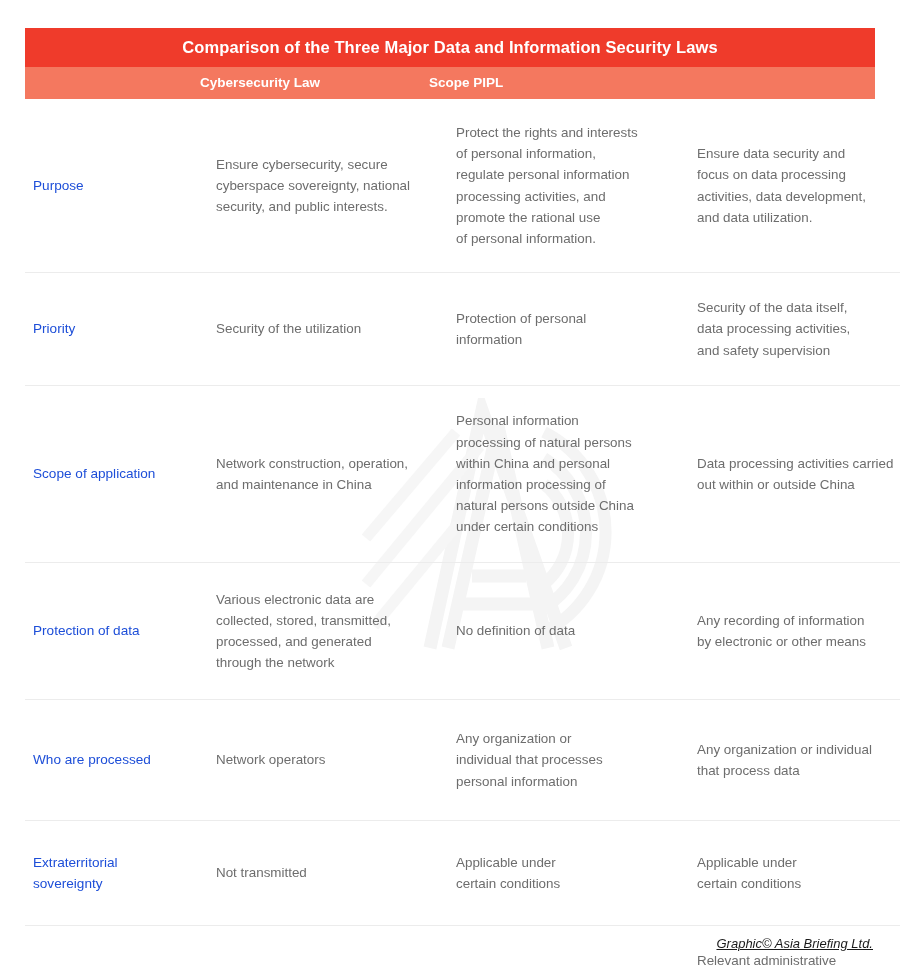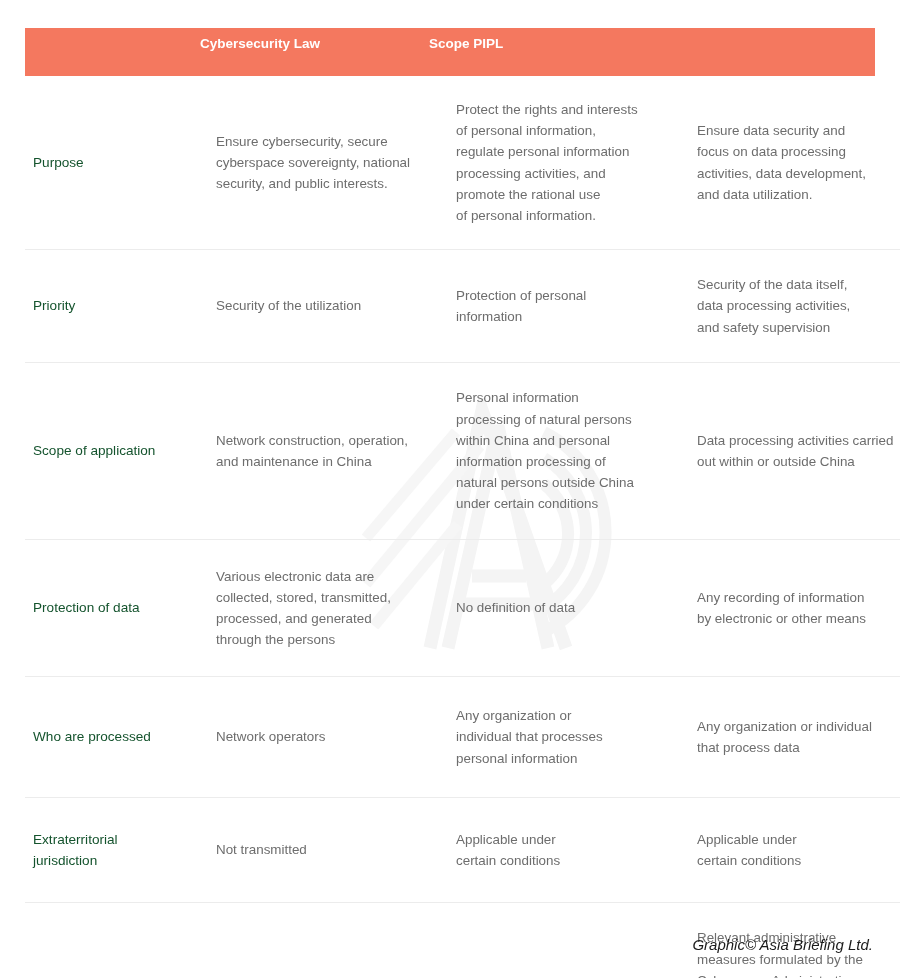--- a/index.html
+++ b/index.html
@@ -42,21 +42,21 @@
     height: 39px;
     line-height: 39px;
     text-align: center;
     font-size: 16.5px;
     font-weight: bold;
     letter-spacing: 0.1px;
     white-space: nowrap;
   }
   .banner-sub {
     background: #f4785f;
-    height: 48px;
+    height: 32px;
     position: relative;
   }
   .banner-sub .colhead {
     position: absolute;
     top: 0;
     height: 32px;
     line-height: 32px;
     color: #ffffff;
     font-size: 13.5px;
     font-weight: bold;
@@ -79,21 +79,21 @@
     vertical-align: middle;
     padding: 14px 0;
     font-size: 13.4px;
     line-height: 1.58;
     color: #6d6d6d;
   }
   .tbl td.label {
     width: 175px;
     padding-left: 8px;
     padding-right: 8px;
-    color: #14532d;
+    color: #1d4ed8;
     font-size: 13.6px;
     font-weight: normal;
   }
   .tbl td.col1 { width: 224px; padding-right: 16px; }
   .tbl td.col2 { width: 225px; padding-right: 16px; }
   .tbl td.col3 { width: 226px; padding-right: 8px; }
 
   .tbl tr.r-purpose td   { height: 145px; }
   .tbl tr.r-priority td  { height: 84px; }
   .tbl tr.r-scope td     { height: 148px; }
@@ -103,26 +103,27 @@
   .tbl tr.r-cross td     { height: 148px; }
   .tbl tr.r-cross        { border-bottom: 1px solid #ececec; }
 
   .cell-text { display: block; white-space: pre-line; }
 
   
   .footer {
     position: absolute;
     right: 27px;
     top: 936px;
-    font-size: 15px;
+    font-size: 13px;
     font-style: italic;
     color: #1a1a1a;
     font-family: "Liberation Sans", sans-serif;
     z-index: 3;
     white-space: nowrap;
+    text-decoration: underline;
   }
 </style>
 </head>
 <body>
 
 <svg class="watermark" viewBox="0 0 300 260" xmlns="http://www.w3.org/2000/svg">
   <g fill="none" stroke="#f4f4f4" stroke-width="13">
     <path d="M118 250 L 168 28 L 218 250"></path>
     <path d="M100 250 L 152 12 L 236 250"></path>
     <path d="M142 178 L 196 178"></path>
@@ -135,20 +136,21 @@
   </g>
   <g fill="none" stroke="#f6f6f6" stroke-width="11">
     <path d="M36 140 L 126 34"></path>
     <path d="M36 186 L 150 48"></path>
     <path d="M44 228 L 128 126"></path>
   </g>
 </svg>
 
 <div class="infographic">
 
+  <div class="banner-title">Comparison of the Three Major Data and Information Security Laws</div>
 
   <div class="banner-sub">
     <span class="colhead c1">Cybersecurity Law</span>
     <span class="colhead c2">Scope PIPL</span>
   </div>
 
   <table class="tbl">
     <tbody>
       <tr class="r-purpose">
         <td class="label">
@@ -213,21 +215,21 @@
           </td>
       </tr>
       <tr class="r-defn">
         <td class="label">
             <span class="cell-text">Protection of data</span>
           </td>
         <td class="col1">
             <span class="cell-text">Various electronic data are
 collected, stored, transmitted,
 processed, and generated
-through the persons</span>
+through the network</span>
           </td>
         <td class="col2">
             <span class="cell-text">No definition of data</span>
           </td>
         <td class="col3">
             <span class="cell-text">Any recording of information
 by electronic or other means</span>
           </td>
       </tr>
       <tr class="r-who">
@@ -243,21 +245,21 @@
 personal information</span>
           </td>
         <td class="col3">
             <span class="cell-text">Any organization or individual
 that process data</span>
           </td>
       </tr>
       <tr class="r-extra">
         <td class="label">
             <span class="cell-text">Extraterritorial
-jurisdiction</span>
+sovereignty</span>
           </td>
         <td class="col1">
             <span class="cell-text">Not transmitted</span>
           </td>
         <td class="col2">
             <span class="cell-text">Applicable under
 certain conditions</span>
           </td>
         <td class="col3">
             <span class="cell-text">Applicable under

